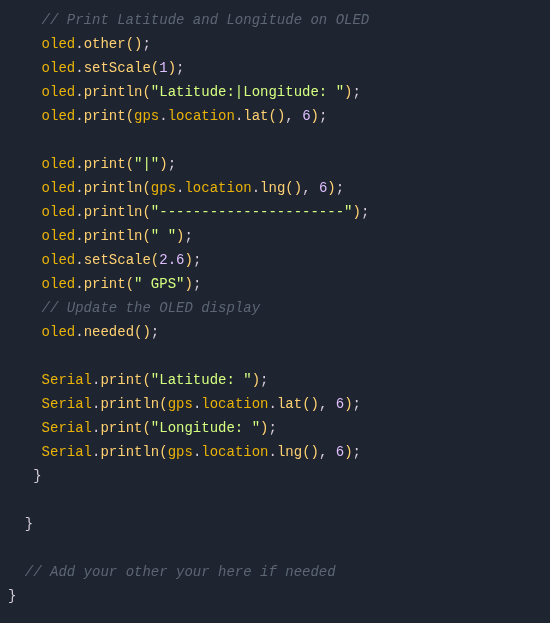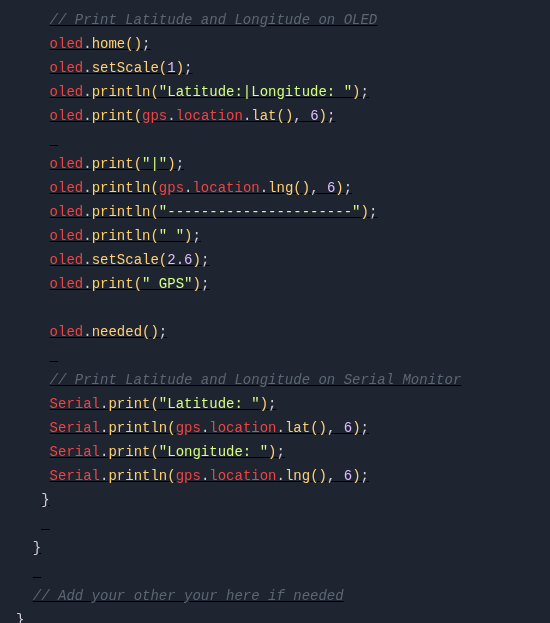--- a/index.html
+++ b/index.html
@@ -10,56 +10,54 @@
     line-height: 24px;
     overflow: hidden;
     width: 550px;
     height: 623px;
   }
   .editor {
     padding: 8px 0 8px 0;
   }
   .line {
     white-space: pre;
-    padding-left: 16px;
+    padding-left: 8px;
     height: 24px;
-    text-decoration: underline;
   }
   .comment { color: #5c6773; font-style: italic; }
   .ident   { color: #d5ced9; }
-  .obj     { color: #ef4444; }
+  .obj     { color: #eab308; }
   .dot     { color: #d5ced9; }
   .method  { color: #ffd173; }
   .paren   { color: #ffd173; }
   .string  { color: #d5ff80; }
   .number  { color: #dfbfff; }
   .punct   { color: #d5ced9; }
   .brace   { color: #d5ced9; }
   .indent  { display: inline-block; }
 </style>
 </head>
 <body>
 
 <div class="editor" id="editor">
     <div class="line"><span class="indent">    </span><span class="comment">// Print Latitude and Longitude on OLED</span></div>
-    <div class="line"><span class="indent">    </span><span class="obj">oled</span><span class="dot">.</span><span class="method">home</span><span class="paren">()</span><span class="punct">;</span></div>
+    <div class="line"><span class="indent">    </span><span class="obj">oled</span><span class="dot">.</span><span class="method">other</span><span class="paren">()</span><span class="punct">;</span></div>
     <div class="line"><span class="indent">    </span><span class="obj">oled</span><span class="dot">.</span><span class="method">setScale</span><span class="paren">(</span><span class="number">1</span><span class="paren">)</span><span class="punct">;</span></div>
     <div class="line"><span class="indent">    </span><span class="obj">oled</span><span class="dot">.</span><span class="method">println</span><span class="paren">(</span><span class="string">"Latitude:|Longitude: "</span><span class="paren">)</span><span class="punct">;</span></div>
     <div class="line"><span class="indent">    </span><span class="obj">oled</span><span class="dot">.</span><span class="method">print</span><span class="paren">(</span><span class="obj">gps</span><span class="dot">.</span><span class="obj">location</span><span class="dot">.</span><span class="method">lat</span><span class="paren">()</span><span class="punct">, </span><span class="number">6</span><span class="paren">)</span><span class="punct">;</span></div>
     <div class="line"><span class="indent">    </span><span class="ident"> </span></div>
     <div class="line"><span class="indent">    </span><span class="obj">oled</span><span class="dot">.</span><span class="method">print</span><span class="paren">(</span><span class="string">"|"</span><span class="paren">)</span><span class="punct">;</span></div>
     <div class="line"><span class="indent">    </span><span class="obj">oled</span><span class="dot">.</span><span class="method">println</span><span class="paren">(</span><span class="obj">gps</span><span class="dot">.</span><span class="obj">location</span><span class="dot">.</span><span class="method">lng</span><span class="paren">()</span><span class="punct">, </span><span class="number">6</span><span class="paren">)</span><span class="punct">;</span></div>
     <div class="line"><span class="indent">    </span><span class="obj">oled</span><span class="dot">.</span><span class="method">println</span><span class="paren">(</span><span class="string">"----------------------"</span><span class="paren">)</span><span class="punct">;</span></div>
     <div class="line"><span class="indent">    </span><span class="obj">oled</span><span class="dot">.</span><span class="method">println</span><span class="paren">(</span><span class="string">" "</span><span class="paren">)</span><span class="punct">;</span></div>
     <div class="line"><span class="indent">    </span><span class="obj">oled</span><span class="dot">.</span><span class="method">setScale</span><span class="paren">(</span><span class="number">2.6</span><span class="paren">)</span><span class="punct">;</span></div>
     <div class="line"><span class="indent">    </span><span class="obj">oled</span><span class="dot">.</span><span class="method">print</span><span class="paren">(</span><span class="string">" GPS"</span><span class="paren">)</span><span class="punct">;</span></div>
-    <div class="line"><span class="indent">    </span></div>
+    <div class="line"><span class="indent">    </span><span class="comment">// Update the OLED display</span></div>
     <div class="line"><span class="indent">    </span><span class="obj">oled</span><span class="dot">.</span><span class="method">needed</span><span class="paren">()</span><span class="punct">;</span></div>
     <div class="line"><span class="indent">    </span><span class="ident"> </span></div>
-    <div class="line"><span class="indent">    </span><span class="comment">// Print Latitude and Longitude on Serial Monitor</span></div>
     <div class="line"><span class="indent">    </span><span class="obj">Serial</span><span class="dot">.</span><span class="method">print</span><span class="paren">(</span><span class="string">"Latitude: "</span><span class="paren">)</span><span class="punct">;</span></div>
     <div class="line"><span class="indent">    </span><span class="obj">Serial</span><span class="dot">.</span><span class="method">println</span><span class="paren">(</span><span class="obj">gps</span><span class="dot">.</span><span class="obj">location</span><span class="dot">.</span><span class="method">lat</span><span class="paren">()</span><span class="punct">, </span><span class="number">6</span><span class="paren">)</span><span class="punct">;</span></div>
     <div class="line"><span class="indent">    </span><span class="obj">Serial</span><span class="dot">.</span><span class="method">print</span><span class="paren">(</span><span class="string">"Longitude: "</span><span class="paren">)</span><span class="punct">;</span></div>
     <div class="line"><span class="indent">    </span><span class="obj">Serial</span><span class="dot">.</span><span class="method">println</span><span class="paren">(</span><span class="obj">gps</span><span class="dot">.</span><span class="obj">location</span><span class="dot">.</span><span class="method">lng</span><span class="paren">()</span><span class="punct">, </span><span class="number">6</span><span class="paren">)</span><span class="punct">;</span></div>
     <div class="line"><span class="indent">   </span><span class="brace">}</span></div>
     <div class="line"><span class="indent">   </span><span class="ident"> </span></div>
     <div class="line"><span class="indent">  </span><span class="brace">}</span></div>
     <div class="line"><span class="indent">  </span><span class="ident"> </span></div>
     <div class="line"><span class="indent">  </span><span class="comment">// Add your other your here if needed</span></div>
     <div class="line"><span class="indent"></span><span class="brace">}</span></div>

